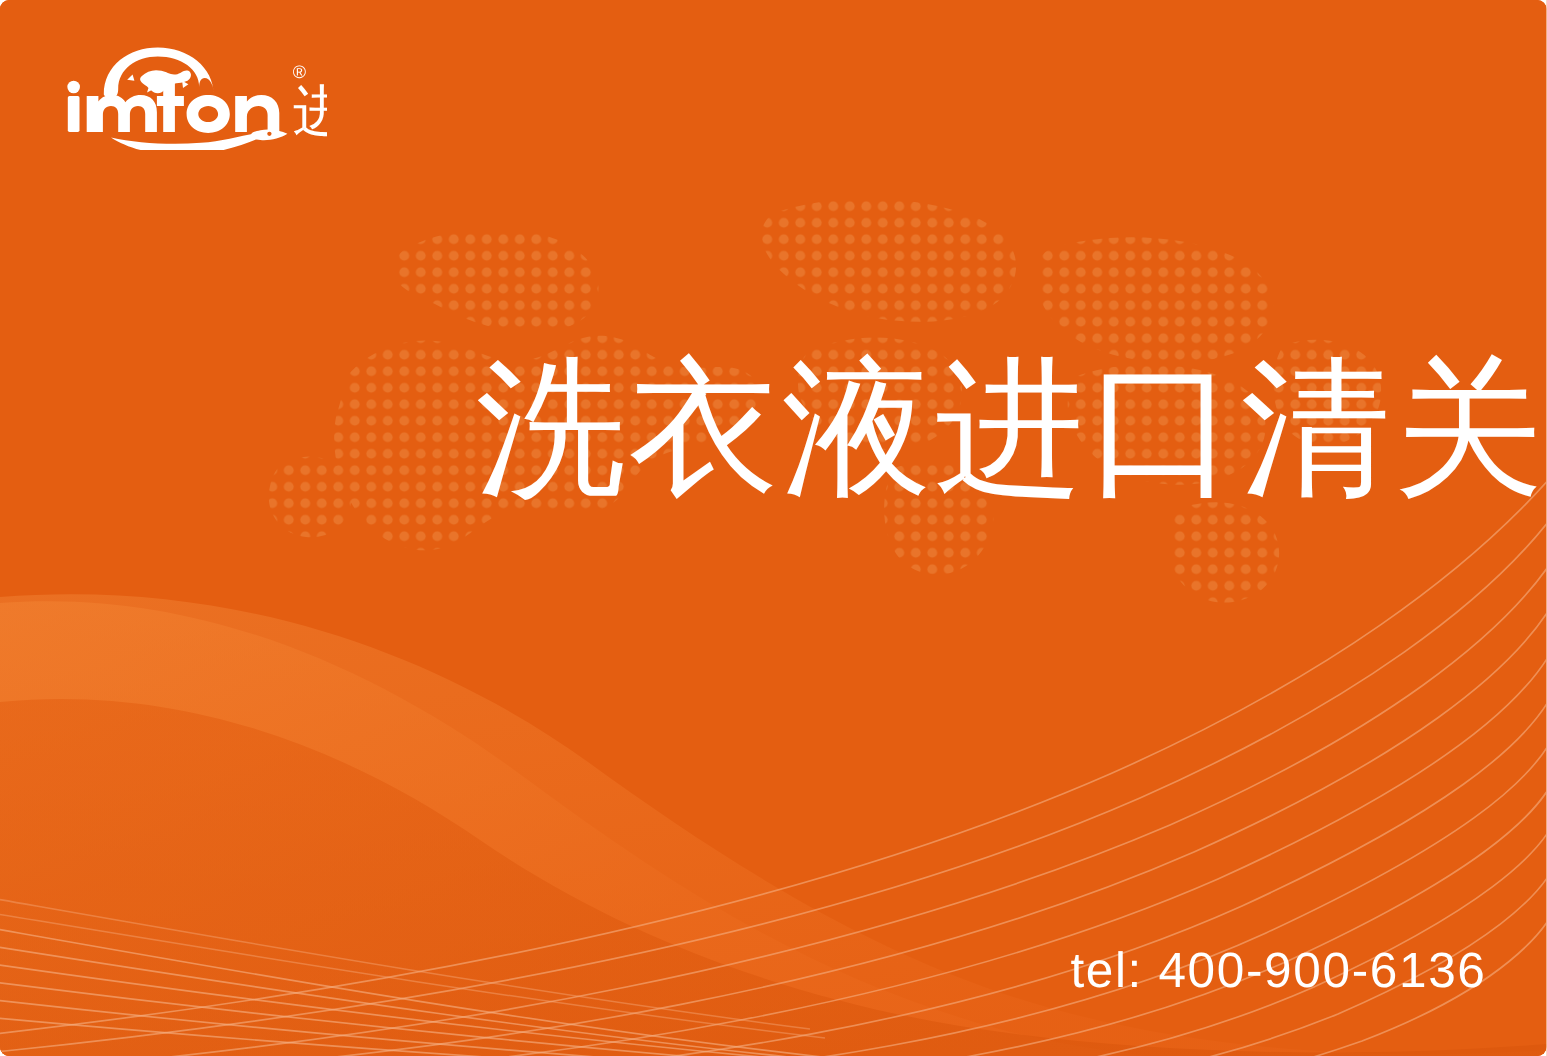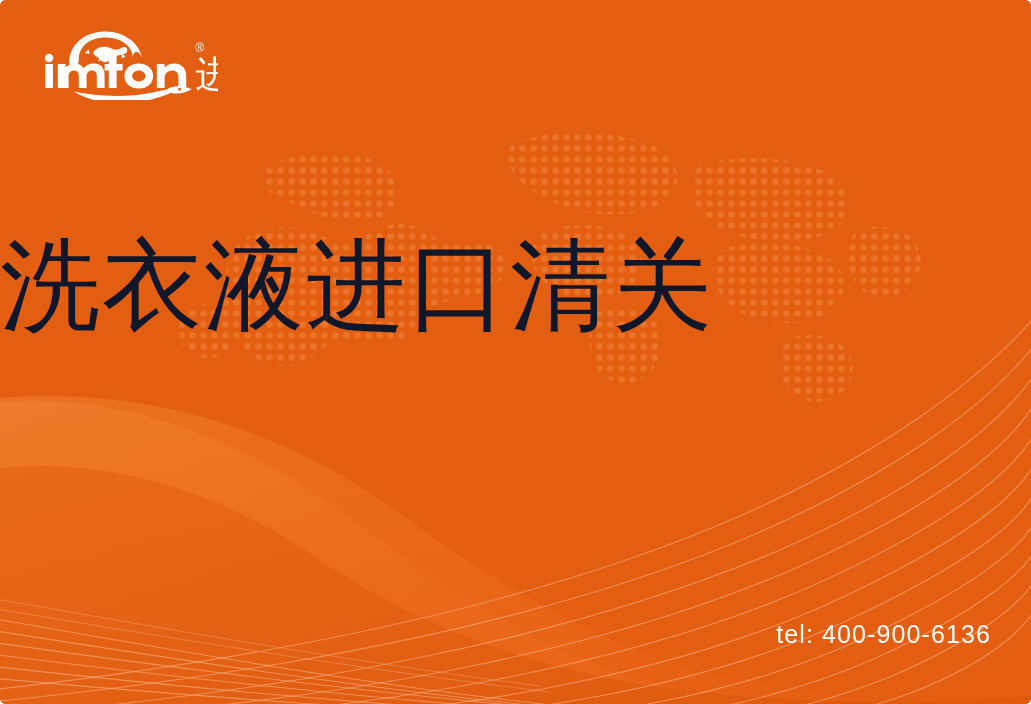--- a/index.html
+++ b/index.html
@@ -60,41 +60,41 @@
     height: 72px;
     display: block;
   }
 
   
   #headline {
     position: absolute;
     left: 0;
     right: 0;
     top: 222px;
-    text-align: left;
-    color: #0f172a;
+    text-align: right;
+    color: #ffffff;
     font-size: 100px;
     line-height: 1.28;
     letter-spacing: 2px;
     font-weight: 400;
     font-family: "DejaVu Sans", "Liberation Sans", sans-serif;
     text-rendering: geometricPrecision;
   }
   #headline .hl-line {
     display: block;
     white-space: nowrap;
   }
 
   
   #phone {
     position: absolute;
     right: 40px;
-    bottom: 55px;
+    bottom: 38px;
     color: #ffffff;
-    font-size: 25px;
+    font-size: 33px;
     letter-spacing: 1.1px;
     font-weight: 400;
     font-family: "Liberation Sans", "DejaVu Sans", sans-serif;
     white-space: nowrap;
   }
 </style>
 </head>
 <body>
 
 <div id="banner">

